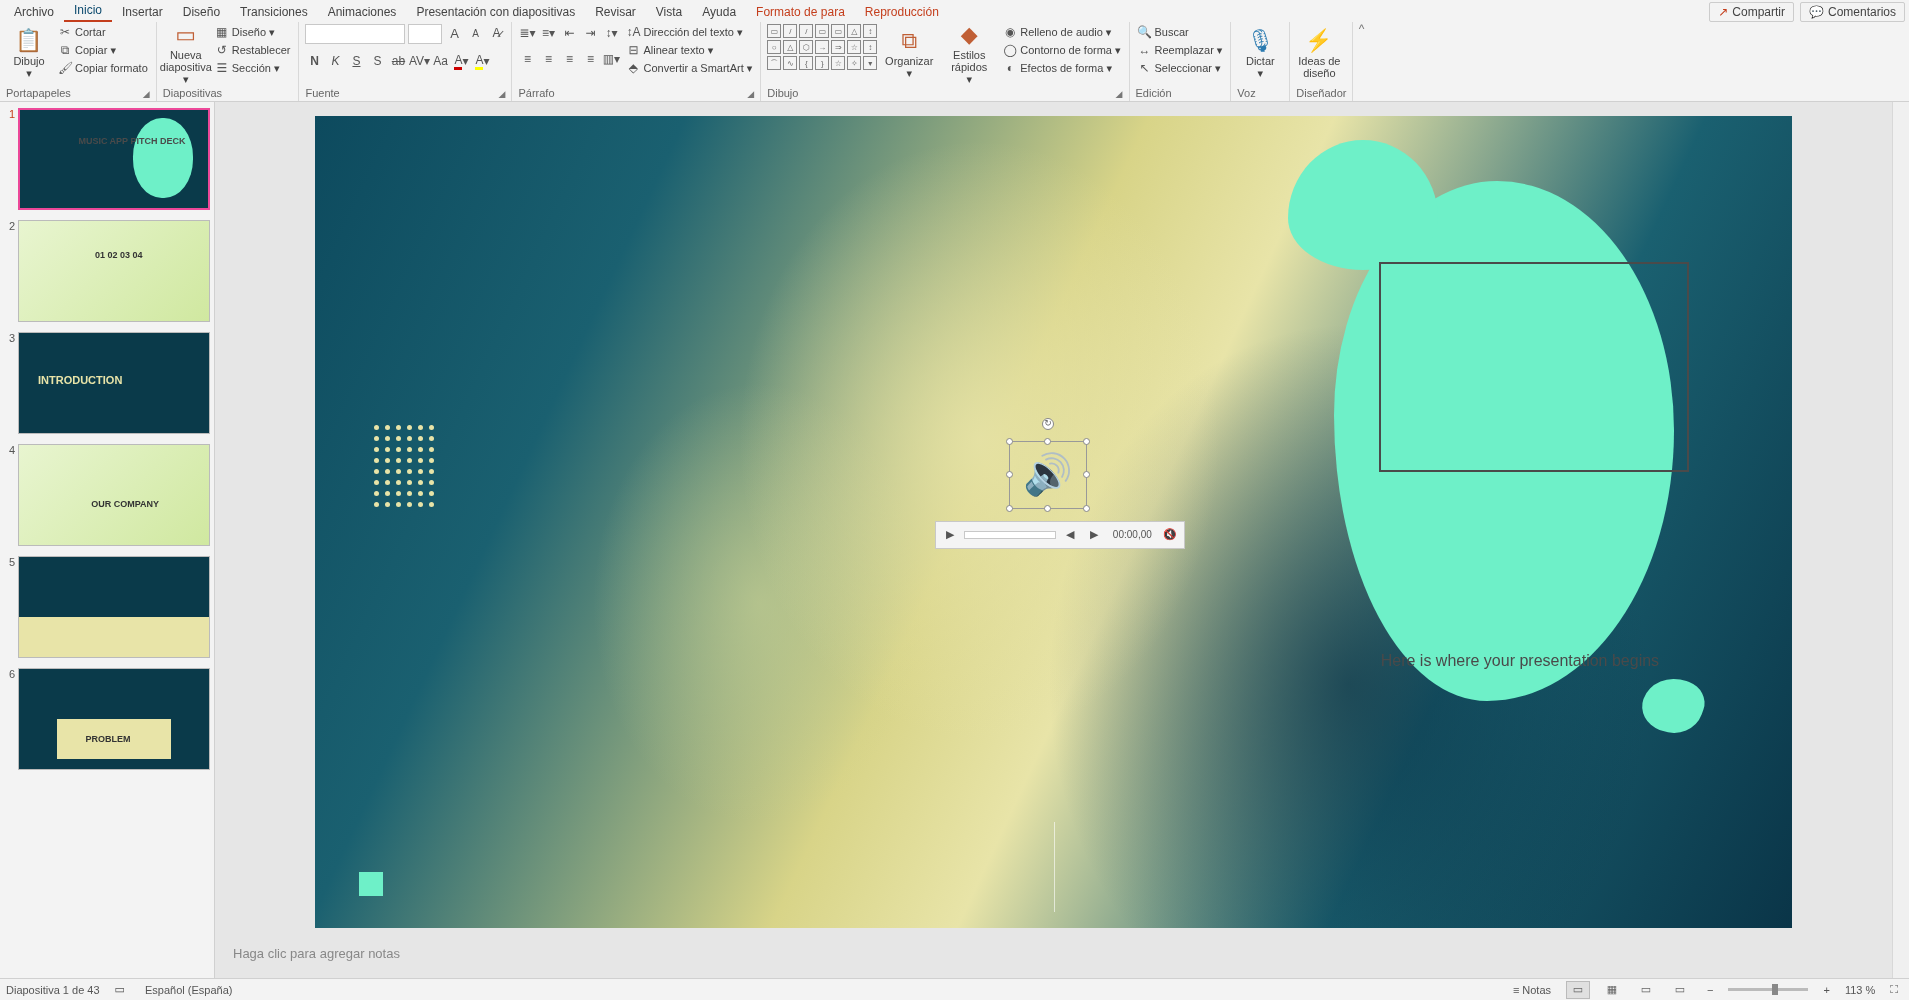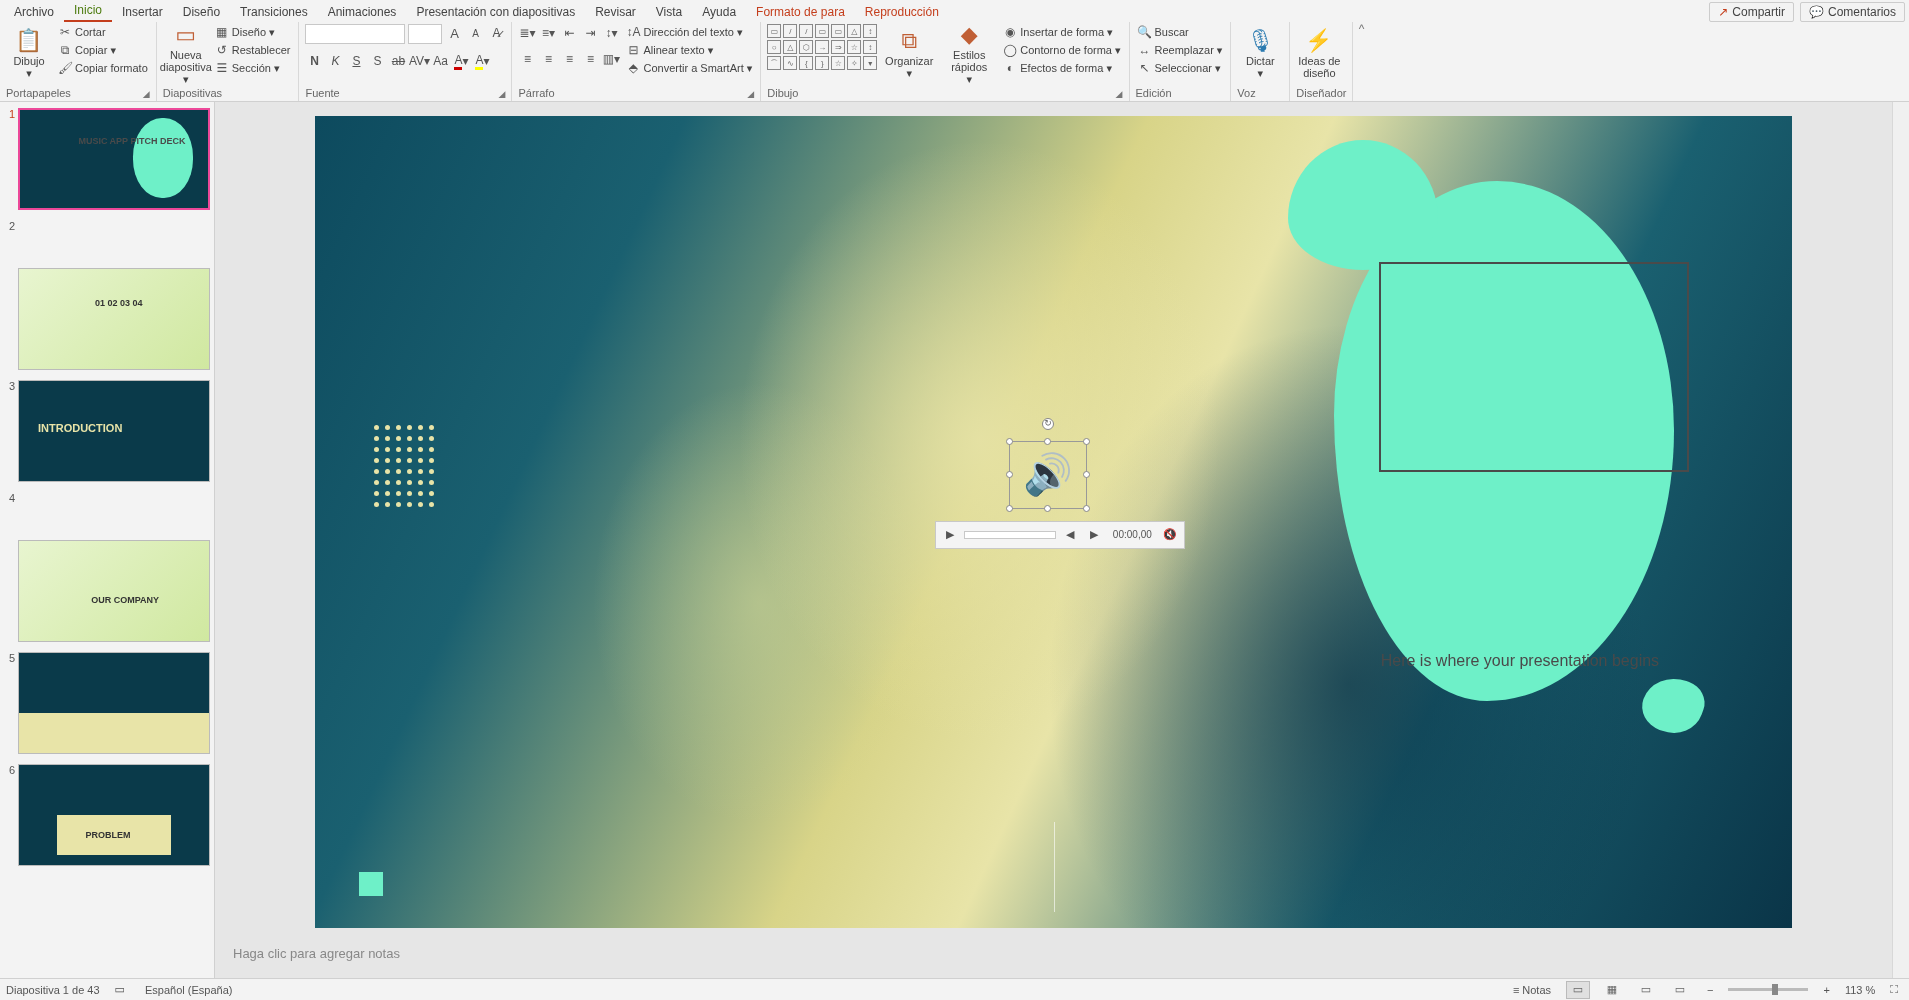--- a/index.html
+++ b/index.html
@@ -2,21 +2,21 @@
 <html><head>
 <meta charset="utf-8">
 <style>
 * { margin: 0; padding: 0; box-sizing: border-box; font-family: "Segoe UI", Arial, sans-serif; }
 body { background: #f3f3f3; overflow: hidden; font-size: 12px; color: #444; }
 
 
 .tabstrip { display: flex; align-items: flex-end; height: 22px; padding: 0 4px; background: #f3f3f3; }
 .tabstrip .tab { padding: 3px 10px; cursor: pointer; font-size: 12px; }
 .tabstrip .tab.file { color: #444; }
-.tabstrip .tab.active { color: #4d7c0f; border-bottom: 2px solid #c43e1c; }
+.tabstrip .tab.active { color: #0c4a6e; border-bottom: 2px solid #c43e1c; }
 .tabstrip .tab.context { color: #c43e1c; }
 .tabstrip .spacer { flex: 1; }
 .tabstrip .action { border: 1px solid #ccc; border-radius: 2px; padding: 2px 8px; margin-left: 6px; cursor: pointer; display: flex; align-items: center; gap: 4px; font-size: 12px; }
 .tabstrip .action .ic { font-size: 12px; }
 .ic-share { color: #c43e1c; }
 .ic-comment { color: #c43e1c; }
 
 
 .ribbon { display: flex; background: #f3f3f3; border-bottom: 1px solid #d0d0d0; height: 80px; }
 .group { border-right: 1px solid #d8d8d8; padding: 2px 6px 0 6px; display: flex; flex-direction: column; justify-content: space-between; }
@@ -43,21 +43,21 @@
 
 .workspace { display: flex; height: calc(100vh - 22px - 80px - 22px); background: #e6e6e6; }
 .thumb-panel { width: 215px; background: #f3f3f3; overflow-y: auto; border-right: 1px solid #d0d0d0; padding: 6px 4px; }
 .thumb-wrap { display: flex; margin-bottom: 10px; }
 .thumb-num { width: 14px; font-size: 11px; color: #555; text-align: right; padding-right: 3px; }
 .thumb-num.sel { color: #c43e1c; }
 .thumb { flex: 1; height: 102px; border: 1px solid #bbb; background: #0a3a4a; position: relative; cursor: pointer; overflow: hidden; }
 .thumb.sel { border: 2px solid #ec4899; }
 .thumb .blob { position: absolute; background: #6ef0c8; border-radius: 50%; }
 .thumb .ttxt { position: absolute; font-weight: 900; color: #4a4a4a; font-size: 9px; line-height: 1; }
-.thumb.light { background: linear-gradient(135deg, #e8f5d0, #d0e8a0); margin-top: 48px; }
+.thumb.light { background: linear-gradient(135deg, #e8f5d0, #d0e8a0); }
 
 .editor { flex: 1; position: relative; background: #e6e6e6; overflow: auto; }
 .slide { position: absolute; top: 14px; left: 100px; right: 100px; bottom: 50px; background: linear-gradient(115deg, #0d4a5e 0%, #1a6070 20%, #d8d488 45%, #e8e4a8 55%, #1a6070 75%, #0a3548 100%); overflow: hidden; }
 .smoke { position: absolute; inset: 0; background:
   radial-gradient(ellipse 400px 500px at 45% 40%, rgba(232,228,168,0.85), transparent 60%),
   radial-gradient(ellipse 300px 400px at 30% 60%, rgba(200,210,150,0.6), transparent 55%),
   radial-gradient(ellipse 500px 600px at 70% 70%, rgba(10,50,70,0.7), transparent 60%);
 }
 .mintblob { position: absolute; background: #6ef0c8; }
 .mb1 { top: 8%; right: 8%; width: 340px; height: 520px; border-radius: 48% 52% 55% 45% / 45% 48% 52% 55%; }
@@ -252,21 +252,21 @@
           <span class="bic">⧉</span>
           <span>Organizar</span>
           <span>▾</span>
         </div>
       <div class="bigbtn" style="width:56px">
           <span class="bic">◆</span>
           <span>Estilos rápidos</span>
           <span>▾</span>
         </div>
       <div class="stack">
-        <div class="smallrow"><span class="sic">◉</span><span>Insertar de forma</span> ▾</div>
+        <div class="smallrow"><span class="sic">◉</span><span>Relleno de audio</span> ▾</div>
         <div class="smallrow"><span class="sic">◯</span><span>Contorno de forma</span> ▾</div>
         <div class="smallrow"><span class="sic">◐</span><span>Efectos de forma</span> ▾</div>
       </div>
     </div>
     <div class="group-label"><span>Dibujo</span><span class="launcher">◢</span></div>
   </div>
 
   <div class="group">
     <div class="group-body">
       <div class="stack">

